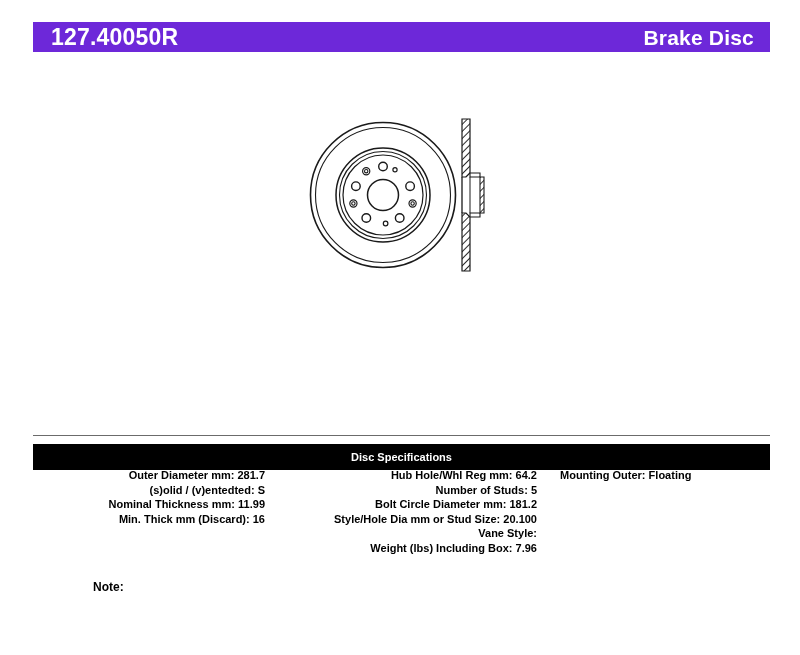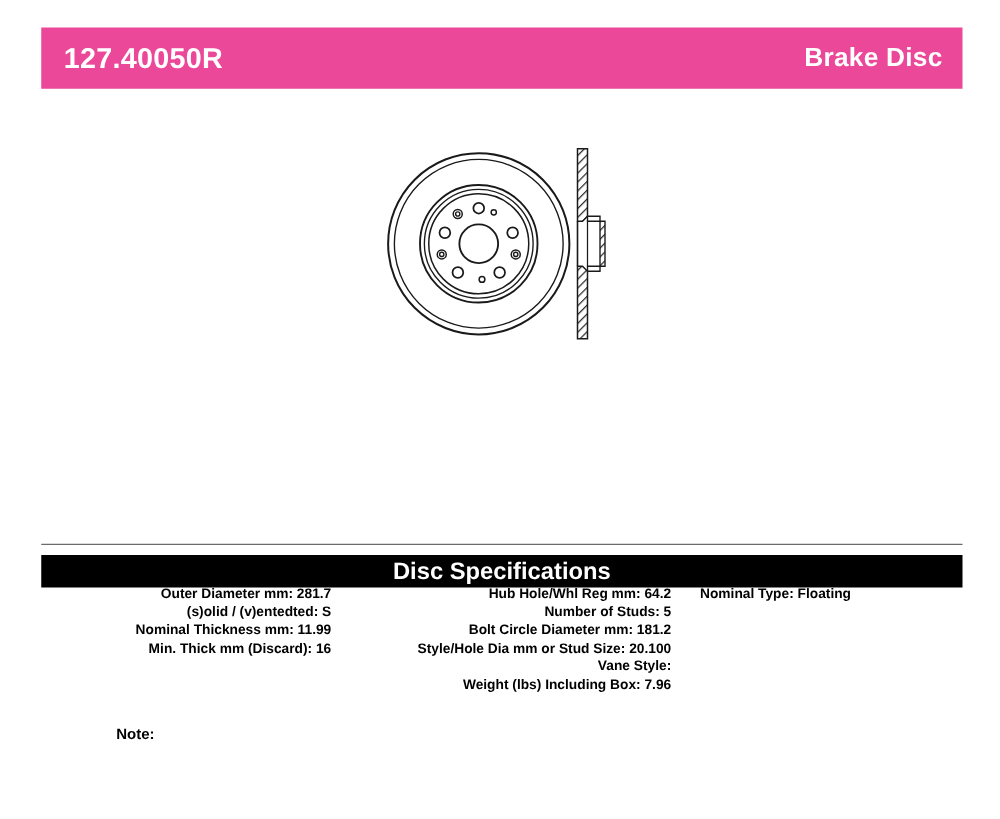--- a/index.html
+++ b/index.html
@@ -15,22 +15,22 @@
     color: #000000;
     overflow: hidden;
   }
 
   
   .header-bar {
     position: absolute;
     left: 33px;
     top: 22px;
     width: 737px;
-    height: 49px;
-    background: #ec4899;
+    height: 30px;
+    background: #6d28d9;
     display: flex;
     align-items: center;
     justify-content: space-between;
     box-sizing: border-box;
     padding: 0 16px 0 18px;
   }
   .header-partno {
     color: #ffffff;
     font-size: 23px;
     font-weight: bold;
@@ -76,21 +76,21 @@
     top: 444px;
     width: 737px;
     height: 26px;
     background: #000000;
     display: flex;
     align-items: center;
     justify-content: center;
   }
   .spec-bar-title {
     color: #ffffff;
-    font-size: 19px;
+    font-size: 11px;
     font-weight: bold;
     line-height: 1;
   }
 
   
   .spec-columns {
     position: absolute;
     left: 33px;
     top: 468px;
     width: 737px;
@@ -258,21 +258,21 @@
       <span class="spec-value"></span>
     </div>
     <div class="spec-row">
       <span>Weight (lbs) Including Box:</span>
       <span class="spec-value">7.96</span>
     </div>
   </div>
 
   <div class="spec-col spec-col-right">
     <div class="spec-row">
-      <span>Nominal Type:</span>
+      <span>Mounting Outer:</span>
       <span class="spec-value">Floating</span>
     </div>
   </div>
 
 </div>
 
 <div class="note-row">
   <span>Note:</span>
   <span class="note-value"></span>
 </div>

